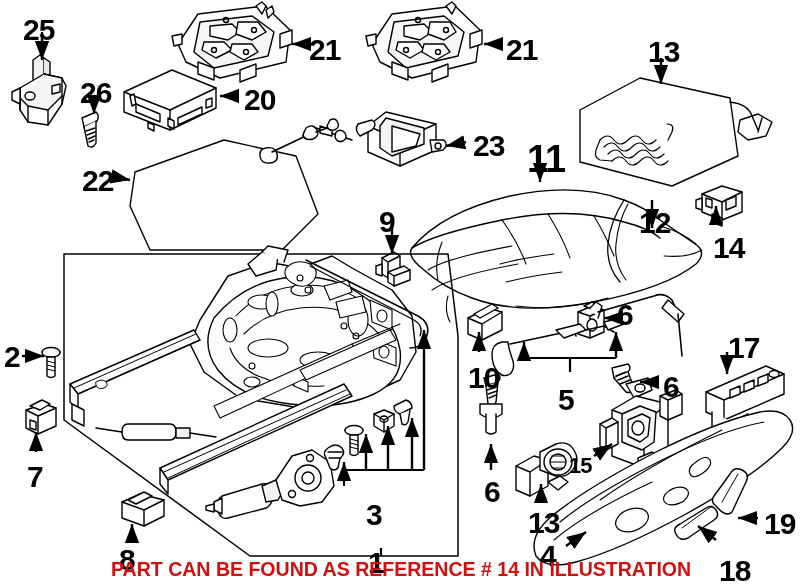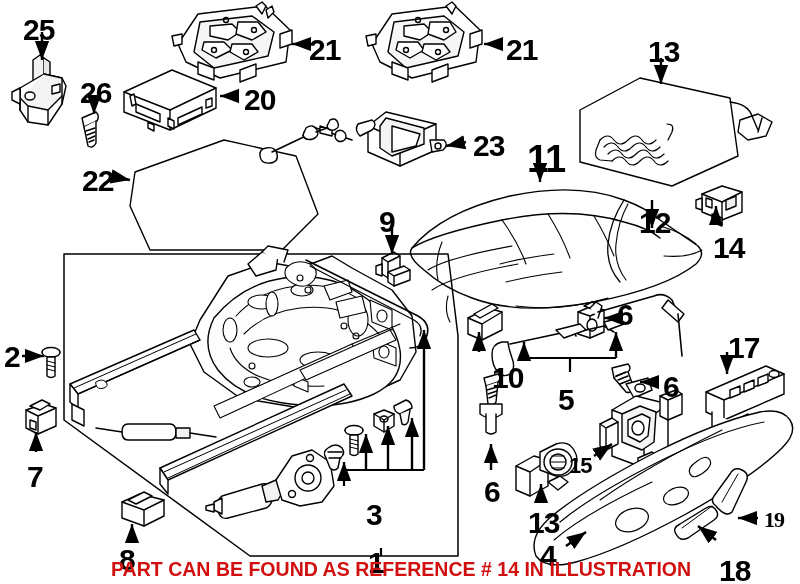--- a/index.html
+++ b/index.html
@@ -445,28 +445,28 @@
 <div class="lbl" style="left:82px;top:166px;font-size:30px;">22</div>
 <div class="lbl" style="left:648px;top:37px;font-size:30px;">13</div>
 <div class="lbl" style="left:713px;top:233px;font-size:30px;">14</div>
 <div class="lbl" style="left:527px;top:140px;font-size:38px;">11</div>
 <div class="lbl" style="left:639px;top:180px;font-size:30px;margin-top:28px;">12</div>
 <div class="lbl" style="left:379px;top:207px;font-size:30px;">9</div>
 <div class="lbl" style="left:617px;top:300px;font-size:30px;">6</div>
 <div class="lbl" style="left:4px;top:342px;font-size:30px;">2</div>
 <div class="lbl" style="left:27px;top:462px;font-size:30px;">7</div>
 <div class="lbl" style="left:119px;top:545px;font-size:30px;">8</div>
-<div class="lbl" style="left:468px;top:363px;font-size:30px;margin-left:24px;">10</div>
+<div class="lbl" style="left:468px;top:363px;font-size:30px;">10</div>
 <div class="lbl" style="left:558px;top:385px;font-size:30px;">5</div>
 <div class="lbl" style="left:484px;top:477px;font-size:30px;">6</div>
 <div class="lbl" style="left:663px;top:372px;font-size:30px;">6</div>
 <div class="lbl" style="left:366px;top:500px;font-size:30px;">3</div>
 <div class="lbl" style="left:368px;top:548px;font-size:30px;">1</div>
 <div class="lbl" style="left:528px;top:508px;font-size:30px;">13</div>
 <div class="lbl" style="left:569px;top:455px;font-size:22px;">15</div>
 <div class="lbl" style="left:728px;top:333px;font-size:30px;text-align:center;">17</div>
-<div class="lbl" style="left:764px;top:509px;font-size:22px;font-family:Liberation Serif, serif;">19</div>
+<div class="lbl" style="left:764px;top:509px;font-size:30px;">19</div>
 <div class="lbl" style="left:719px;top:556px;font-size:30px;">18</div>
 <div class="lbl" style="left:540px;top:541px;font-size:30px;">4</div>
 
 <div class="note" style="left:111px;top:558px;font-size:21px;">PART CAN BE FOUND AS REFERENCE # 14 IN ILLUSTRATION</div>
 
 </div>
 
 </body></html>

